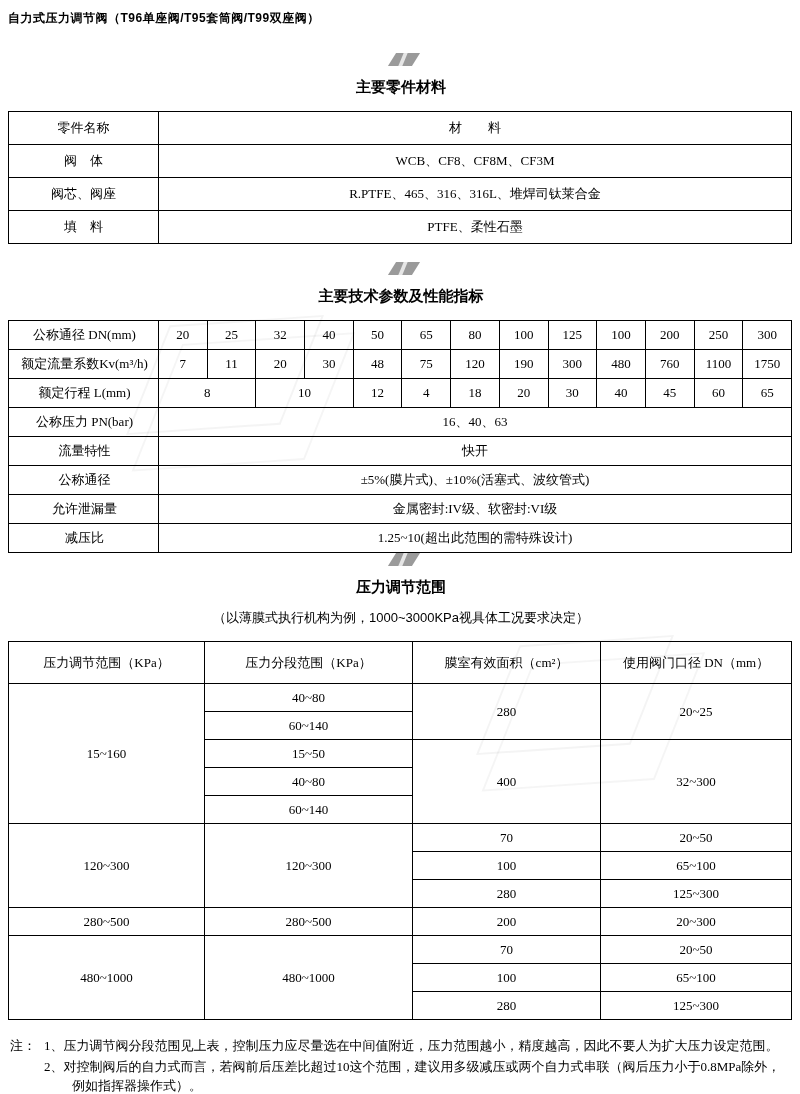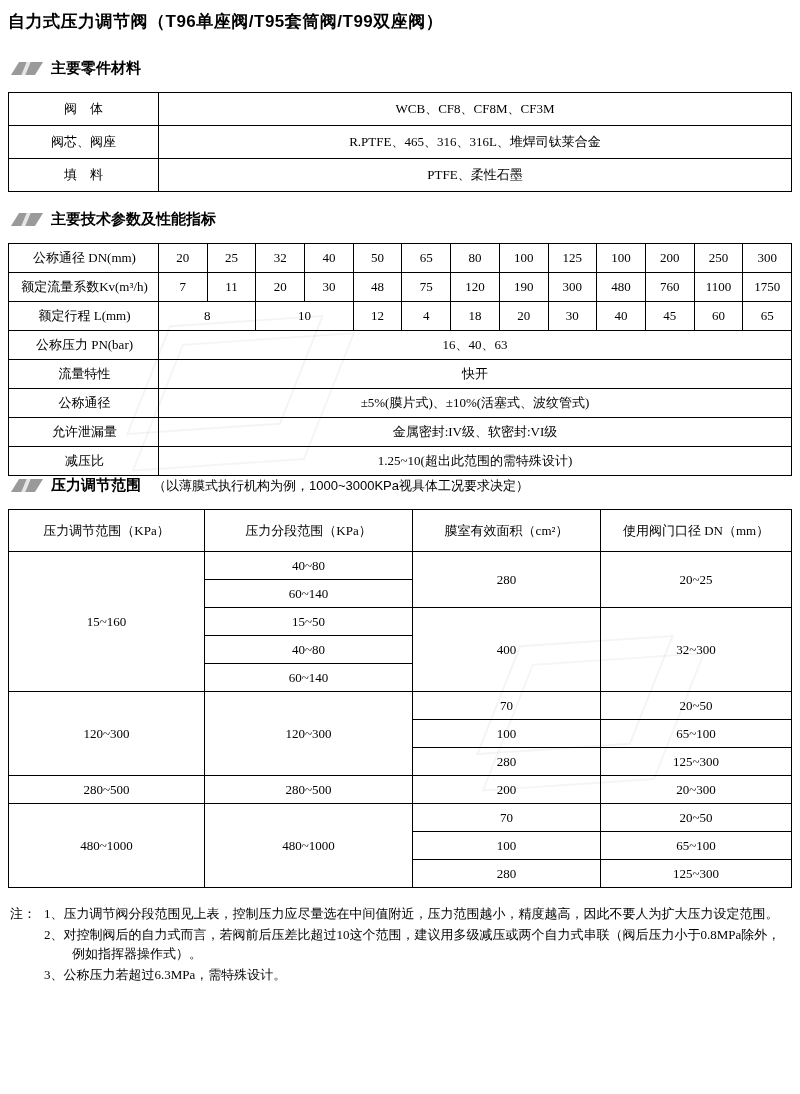--- a/index.html
+++ b/index.html
@@ -6,27 +6,27 @@
   html, body { margin: 0; padding: 0; background: #fff; }
   body {
     width: 800px; height: 1094px;
     font-family: "Liberation Serif", "DejaVu Serif", serif;
     color: #000; position: relative; overflow: hidden;
   }
   .page { position: relative; padding: 8px; z-index: 1; }
 
   .title {
     font-family: "Liberation Sans", "DejaVu Sans", sans-serif;
-    font-size: 17px; font-weight: bold; margin: 2px 0 26px 0; letter-spacing: .5px;
+    font-size: 12px; font-weight: bold; margin: 2px 0 26px 0; letter-spacing: .5px;
   }
 
   .section-heading {
     display: flex; align-items: center; gap: 12px;
     font-family: "Liberation Sans", "DejaVu Sans", sans-serif;
-    font-size: 15px; font-weight: bold; margin: 0 0 14px 2px;
+    font-size: 15px; font-weight: bold; margin: 0 0 14px 2px; flex-direction: column;
   }
   .marker {
     width: 24px; height: 13px; background: #9a9a9a;
     transform: skewX(-32deg); position: relative; overflow: hidden;
     flex: 0 0 auto; margin-left: 5px;
   }
   .marker::after {
     content: ""; position: absolute; top: 0; bottom: 0; left: 9px; width: 4px;
     background: #e6e6e6; transform: skewX(12deg);
   }
@@ -77,20 +77,24 @@
     <span class="marker"></span>
     <span>主要零件材料</span>
   </div>
 
   <table class="tbl materials sec-materials">
     <colgroup>
         <col style="width:150px">
         <col>
       </colgroup>
     <tbody>
+        <tr>
+      <th>零件名称</th>
+      <th>材　　料</th>
+    </tr>
     <tr>
       <td>阀　体</td>
       <td>WCB、CF8、CF8M、CF3M</td>
     </tr>
     <tr>
       <td>阀芯、阀座</td>
       <td>R.PTFE、465、316、316L、堆焊司钛莱合金</td>
     </tr>
     <tr>
       <td>填　料</td>

